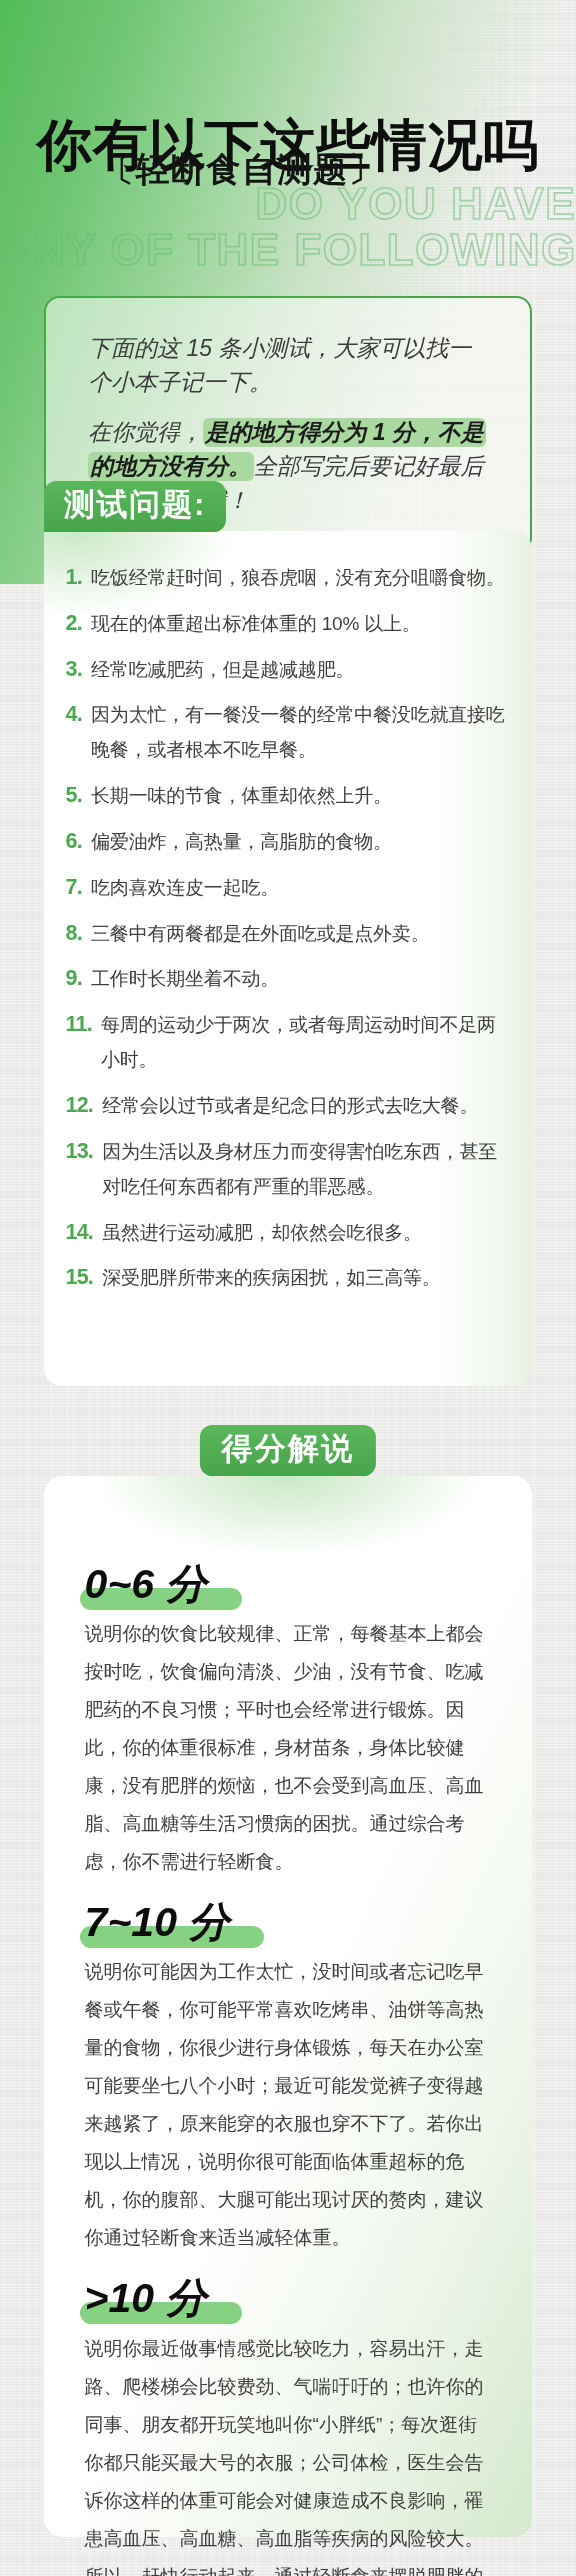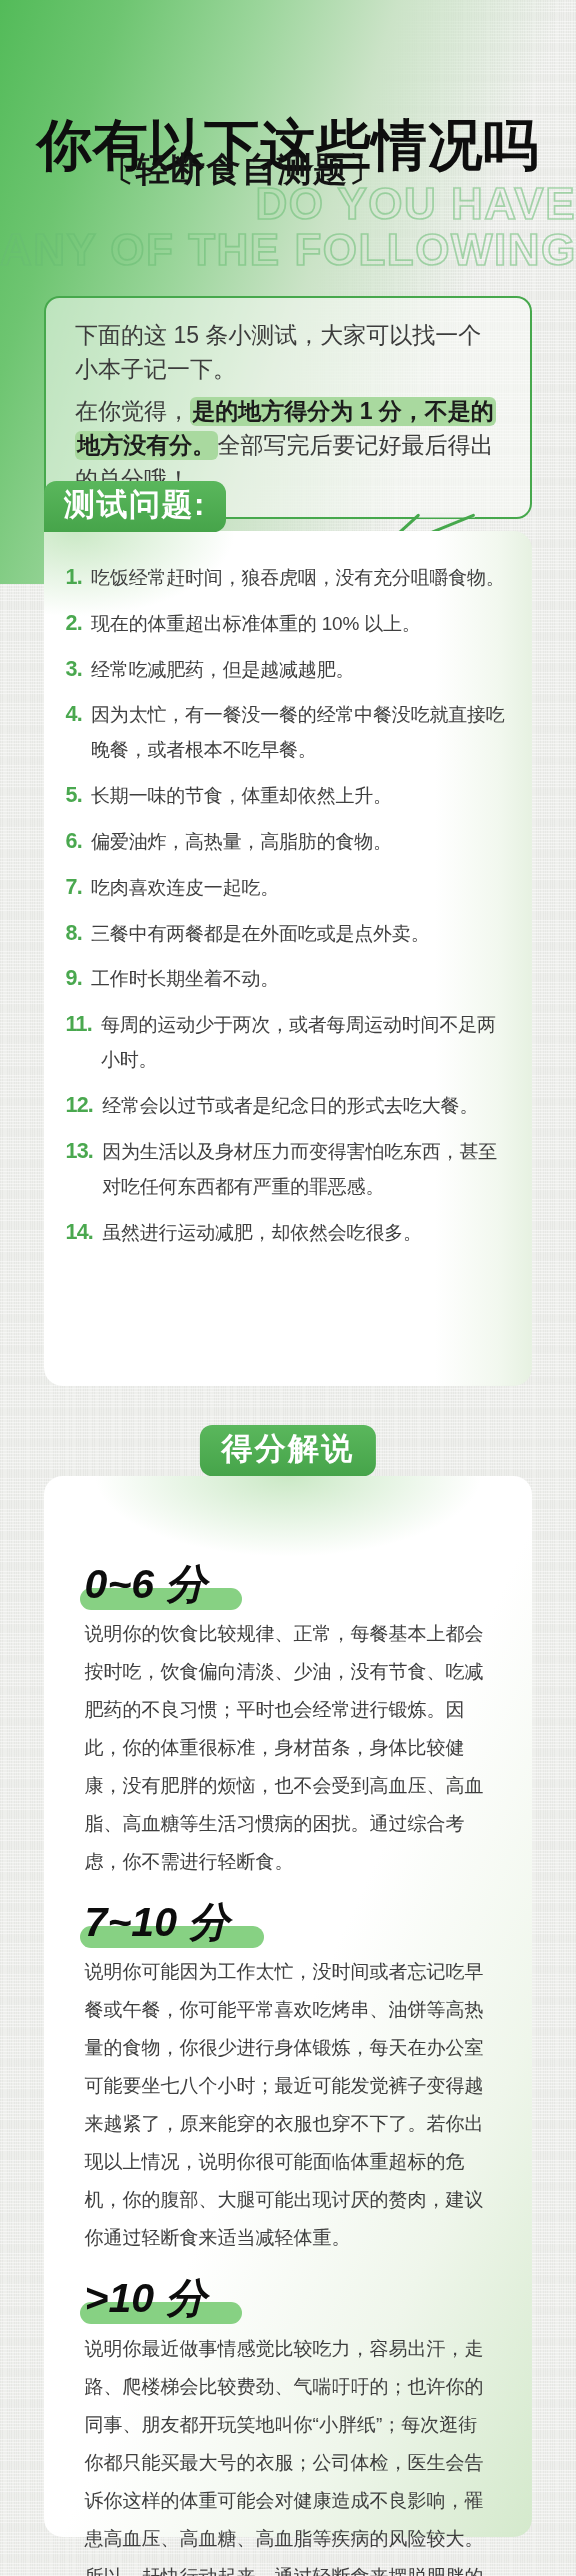--- a/index.html
+++ b/index.html
@@ -30,21 +30,21 @@
     font-size:34px;font-weight:700;color:#141414;letter-spacing:1.5px;white-space:nowrap;
   }
   
   .intro-card{
     position:absolute;top:296px;left:44px;width:488px;box-sizing:border-box;
     border:2.3px solid #46a84c;border-radius:15.4px;
     background:rgba(250,252,248,.55);
     padding:17px 24.6px 18.4px 26px;
     font-size:23px;line-height:34px;color:#3c3c3c;
   }
-  .intro-card p{margin:3px;}
+  .intro-card p{margin:16px;font-style:italic;}
   .intro-card p + p{margin-top:7.7px;}
   .hl{
     font-weight:800;color:#1c1c1c;
     background:#a9d99f;border-radius:6.1px;padding:0.8px 2.3px 2.3px;
     box-decoration-break:clone;-webkit-box-decoration-break:clone;
   }
   .tail{position:absolute;left:306px;top:100%;margin-top:-3.8px;pointer-events:none;}
   
   .q-badge{
     position:absolute;top:481px;left:44px;height:51px;box-sizing:border-box;
@@ -168,20 +168,24 @@
           <span class="q-num">12.</span>
           <span class="q-text">经常会以过节或者是纪念日的形式去吃大餐。</span>
         </li>
       <li class="q-item">
           <span class="q-num">13.</span>
           <span class="q-text">因为生活以及身材压力而变得害怕吃东西，甚至对吃任何东西都有严重的罪恶感。</span>
         </li>
       <li class="q-item">
           <span class="q-num">14.</span>
           <span class="q-text">虽然进行运动减肥，却依然会吃很多。</span>
+        </li>
+      <li class="q-item">
+          <span class="q-num">15.</span>
+          <span class="q-text">深受肥胖所带来的疾病困扰，如三高等。</span>
         </li>
     </ul>
   </div>
 
   <div class="s-badge">得分解说</div>
 
   <div class="s-card">
     <div class="score-section">
       <span class="score-range">0~6 分</span>
       <p class="score-text">说明你的饮食比较规律、正常，每餐基本上都会按时吃，饮食偏向清淡、少油，没有节食、吃减肥药的不良习惯；平时也会经常进行锻炼。因此，你的体重很标准，身材苗条，身体比较健康，没有肥胖的烦恼，也不会受到高血压、高血脂、高血糖等生活习惯病的困扰。通过综合考虑，你不需进行轻断食。</p>

